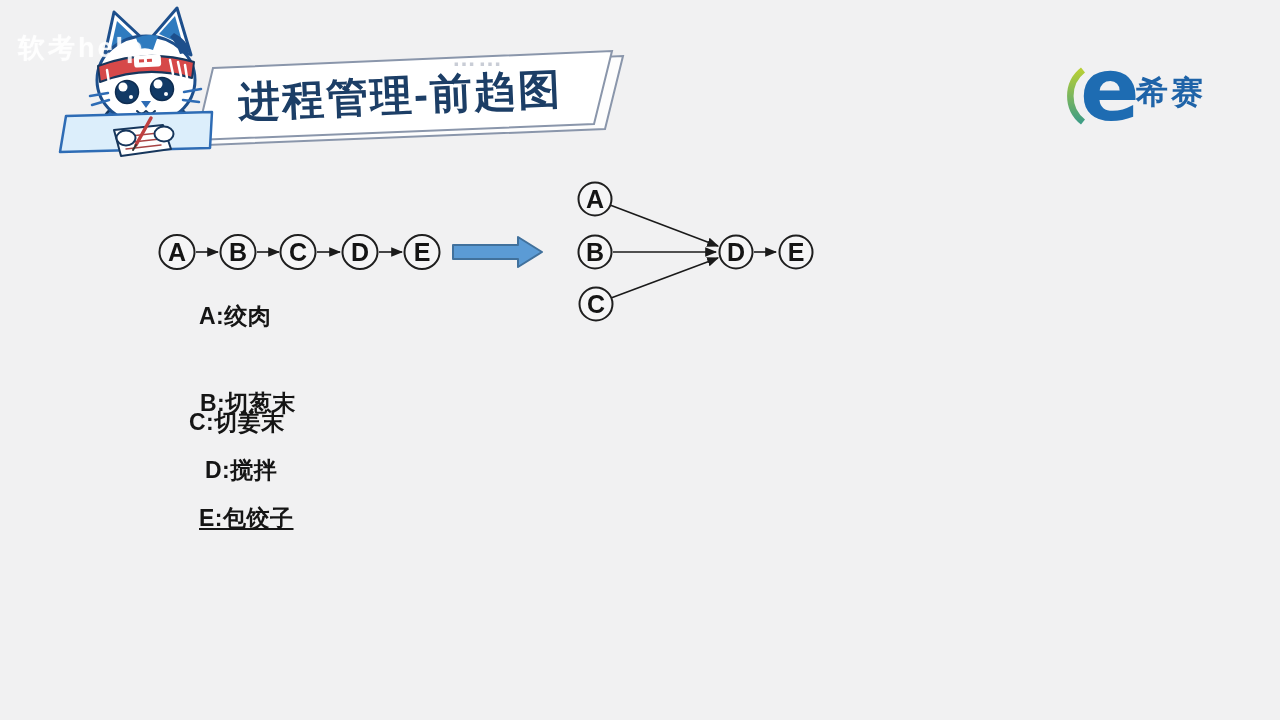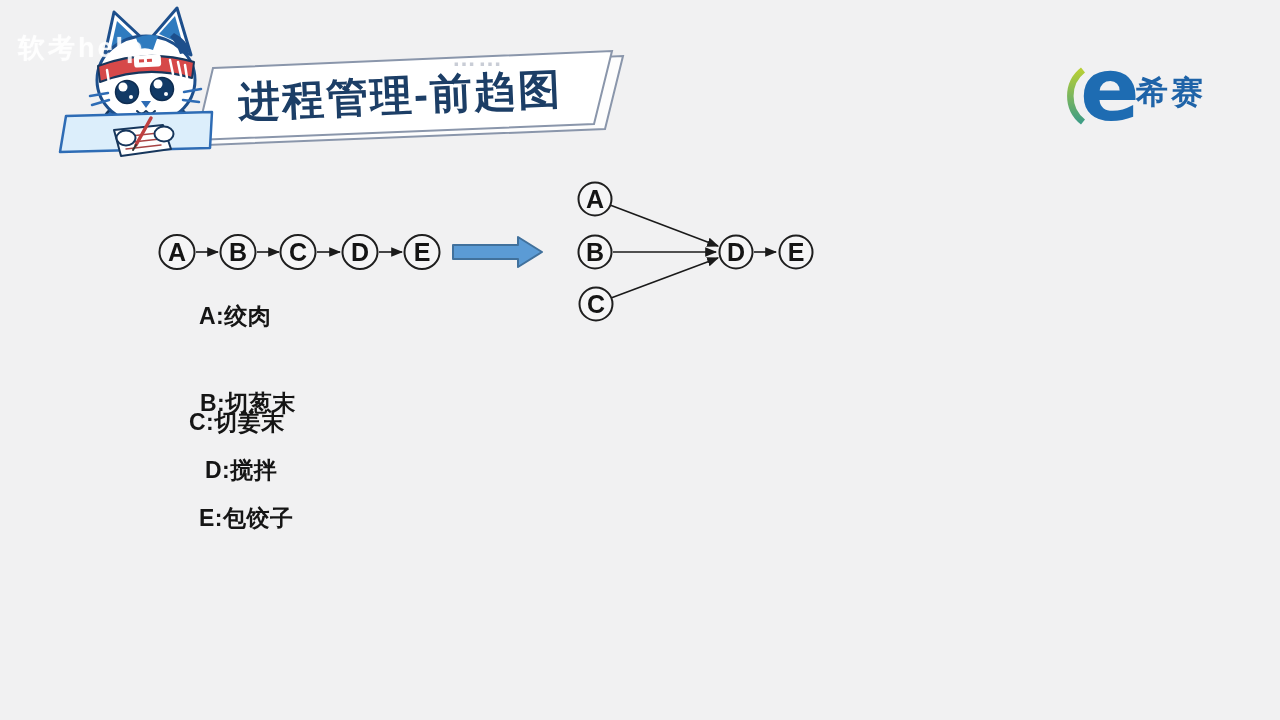--- a/index.html
+++ b/index.html
@@ -31,21 +31,21 @@
   .legend{position:absolute;left:0;top:0;z-index:3;}
   .legend-row{
     position:absolute;
     font-size:23px;font-weight:600;color:#151515;
     white-space:nowrap;letter-spacing:0.5px;
   }
   .legend-row.a{left:199px;top:301px;}
   .legend-row.b{left:200px;top:348px;margin-top:40px;}
   .legend-row.c{left:189px;top:407px;}
   .legend-row.d{left:205px;top:455px;}
-  .legend-row.e{left:199px;top:503px;}
+  .legend-row.e{left:199px;top:503px;text-decoration:underline;}
   svg text.title{
     font-size:42px;font-weight:800;fill:#1c3e66;letter-spacing:2px;
     font-family:"Liberation Sans", sans-serif;
   }
   svg text.node{
     font-size:25px;font-weight:bold;fill:#141414;text-anchor:middle;
     font-family:"Liberation Sans", sans-serif;
   }
   svg text.logo-e{
     font-size:88px;font-weight:bold;fill:#1e6cb2;

